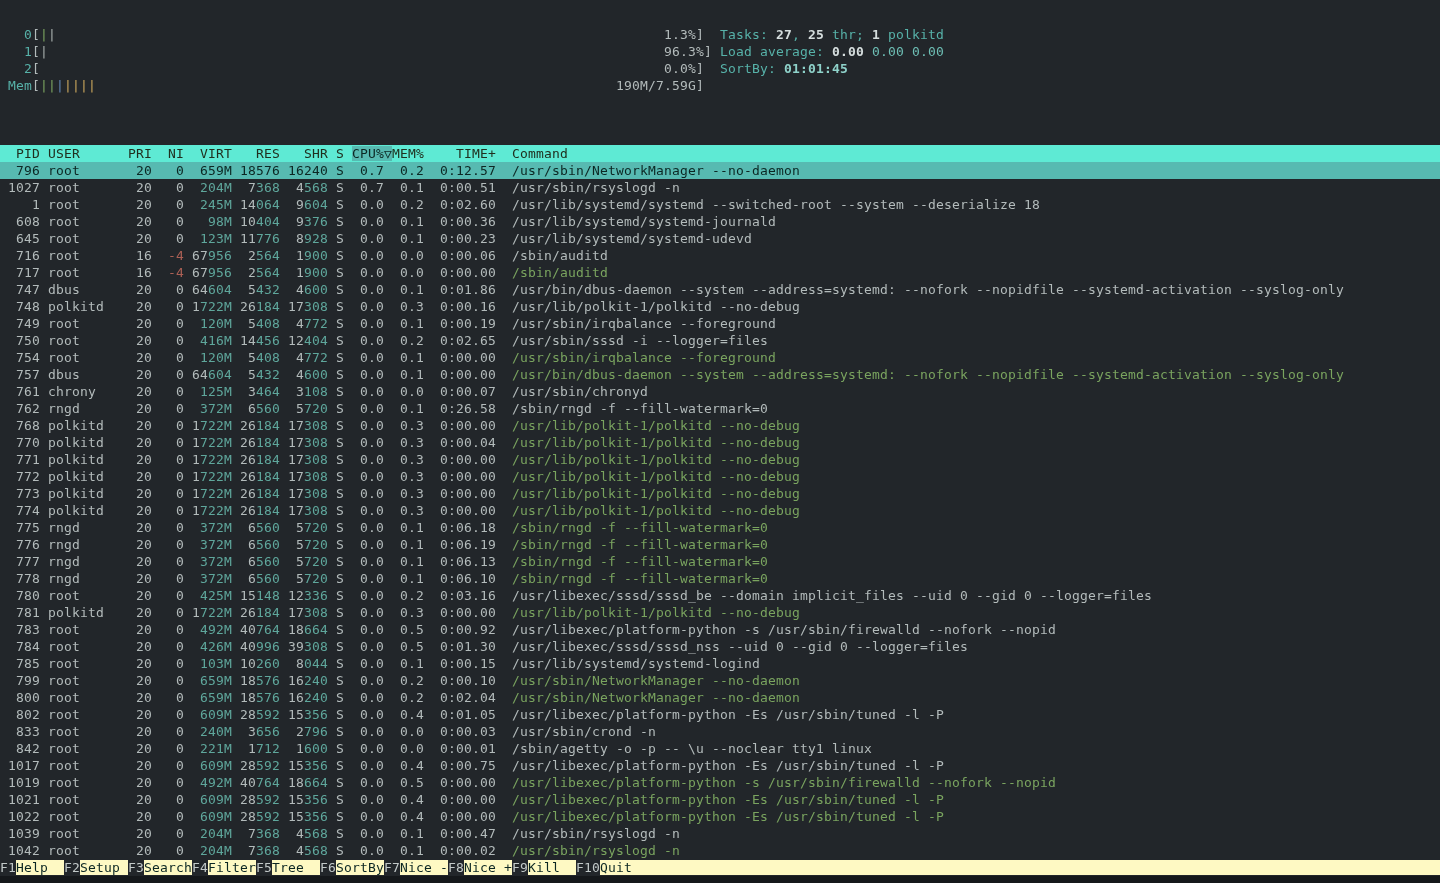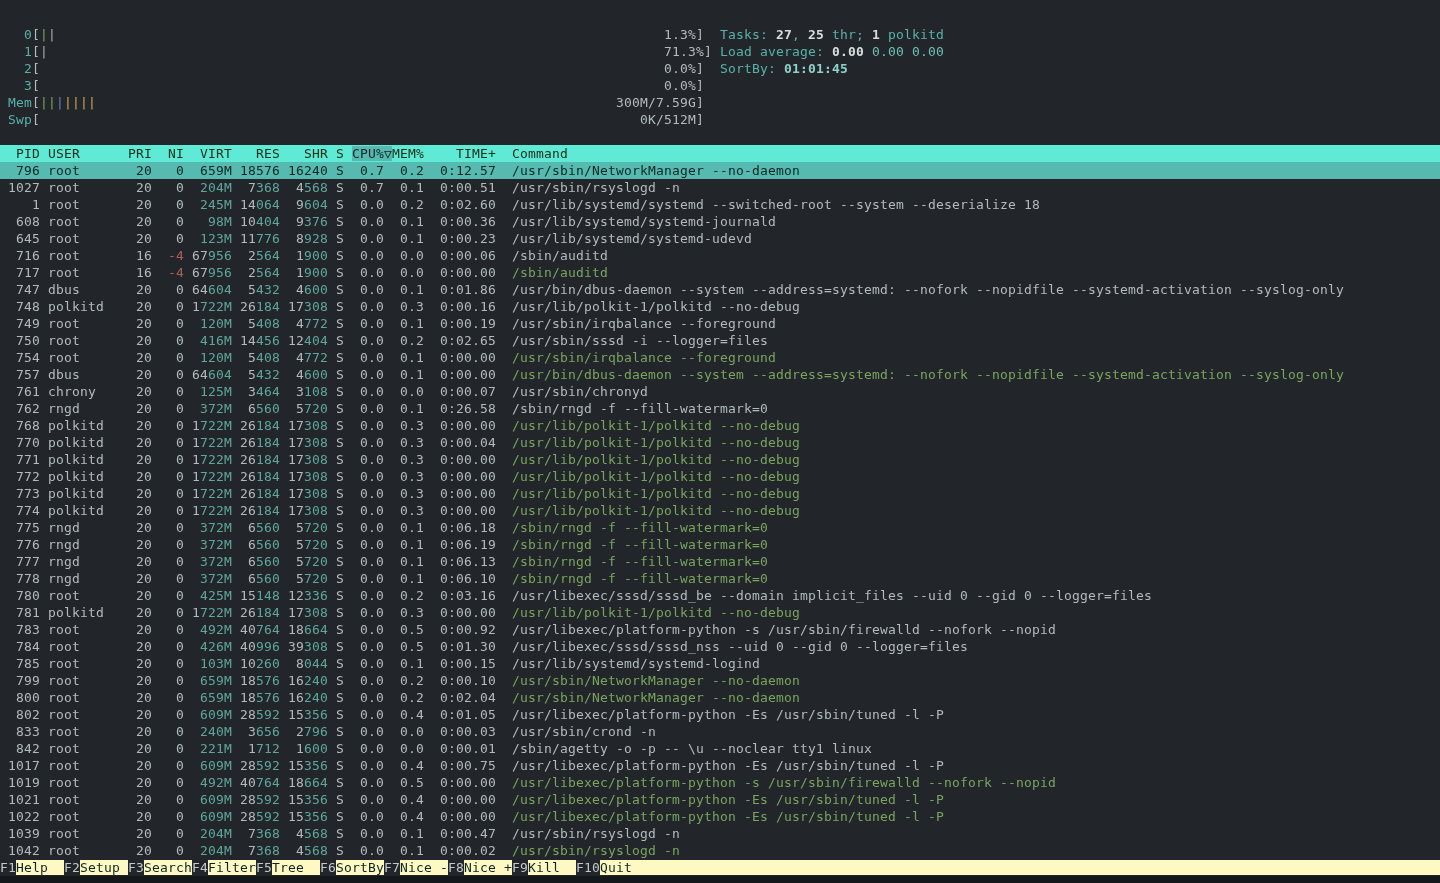--- a/index.html
+++ b/index.html
@@ -37,25 +37,23 @@
   #fkeys{position:absolute;top:859px;left:0;width:1440px;height:17px;white-space:pre;}
   .fk-key{color:#c2c9c9;}
   .fk-lbl{background:#fef9c3;color:#0c2723;}
   #bottom-strip{position:absolute;top:876px;left:0;width:1440px;height:7px;background:#15181b;}
 </style>
 </head>
 <body>
 
 <div id="meters">
     <div class="line"><span class="c-lbl">   0</span><span class="c-def">[</span><span class="b-green">|</span><span class="b-grey">|</span><span class="c-def">                                                                            1.3%]</span></div>
-    <div class="line"><span class="c-lbl">   1</span><span class="c-def">[</span><span class="b-grey">|</span><span class="c-def">                                                                             71.3%]</span></div>
+    <div class="line"><span class="c-lbl">   1</span><span class="c-def">[</span><span class="b-grey">|</span><span class="c-def">                                                                             96.3%]</span></div>
     <div class="line"><span class="c-lbl">   2</span><span class="c-def">[</span><span class="c-def">                                                                              0.0%]</span></div>
-    <div class="line"><span class="c-lbl">   3</span><span class="c-def">[</span><span class="c-def">                                                                              0.0%]</span></div>
-    <div class="line"><span class="c-lbl"> Mem</span><span class="c-def">[</span><span class="b-green">||</span><span class="b-blue">|</span><span class="b-yellow">||||</span><span class="c-def">                                                                 300M/7.59G]</span></div>
-    <div class="line"><span class="c-lbl"> Swp</span><span class="c-def">[</span><span class="c-def">                                                                           0K/512M]</span></div>
+    <div class="line"><span class="c-lbl"> Mem</span><span class="c-def">[</span><span class="b-green">||</span><span class="b-blue">|</span><span class="b-yellow">||||</span><span class="c-def">                                                                 190M/7.59G]</span></div>
   </div>
 <div id="summary">
     <div class="line"><span class="c-lbl">Tasks: </span><span class="c-bright">27</span><span class="c-lbl">, </span><span class="c-bright">25</span><span class="c-lbl"> thr; </span><span class="c-bright">1</span><span class="c-lbl"> polkitd</span></div>
     <div class="line"><span class="c-lbl">Load average: </span><span class="c-bright">0.00 </span><span class="c-lbl2">0.00 0.00</span></div>
     <div class="line"><span class="c-lbl">SortBy: </span><span class="c-bcyan">01:01:45</span></div>
   </div>
 
 <div id="table">
   <div id="table-header"><span>  PID</span><span> </span><span>USER     </span><span> </span><span>PRI</span><span> </span><span> NI</span><span> </span><span> VIRT</span><span> </span><span>  RES</span><span> </span><span>  SHR</span><span> </span><span>S</span><span> </span><span class="sortcol">CPU%▽</span><span>MEM%</span><span> </span><span>   TIME+ </span><span> </span><span>Command</span></div>
   <div id="rows">

